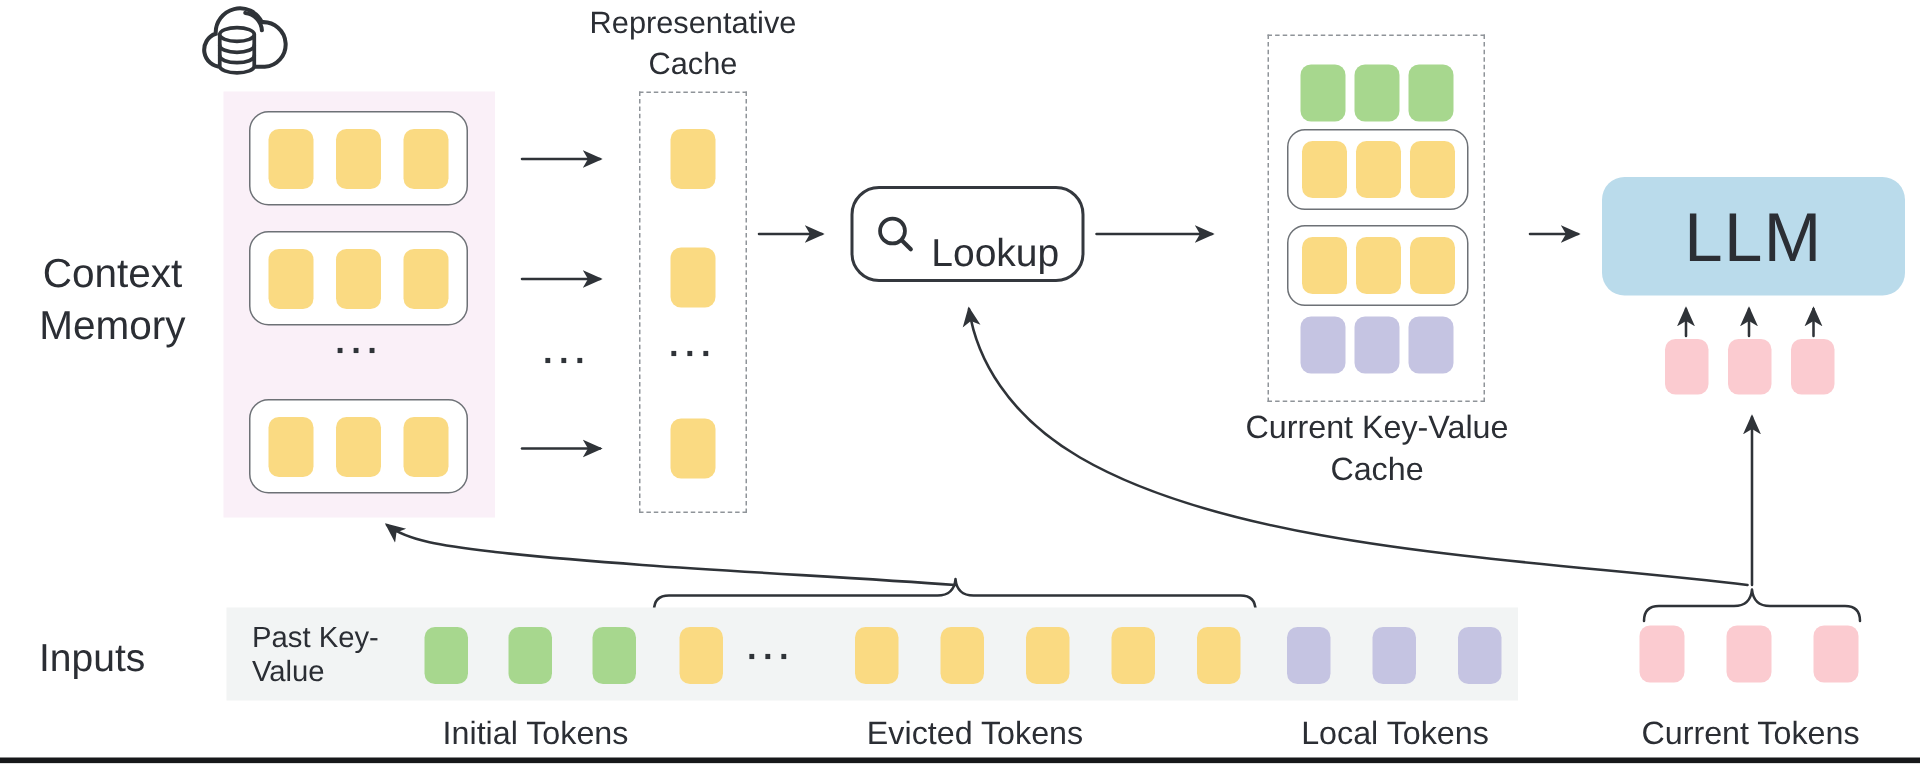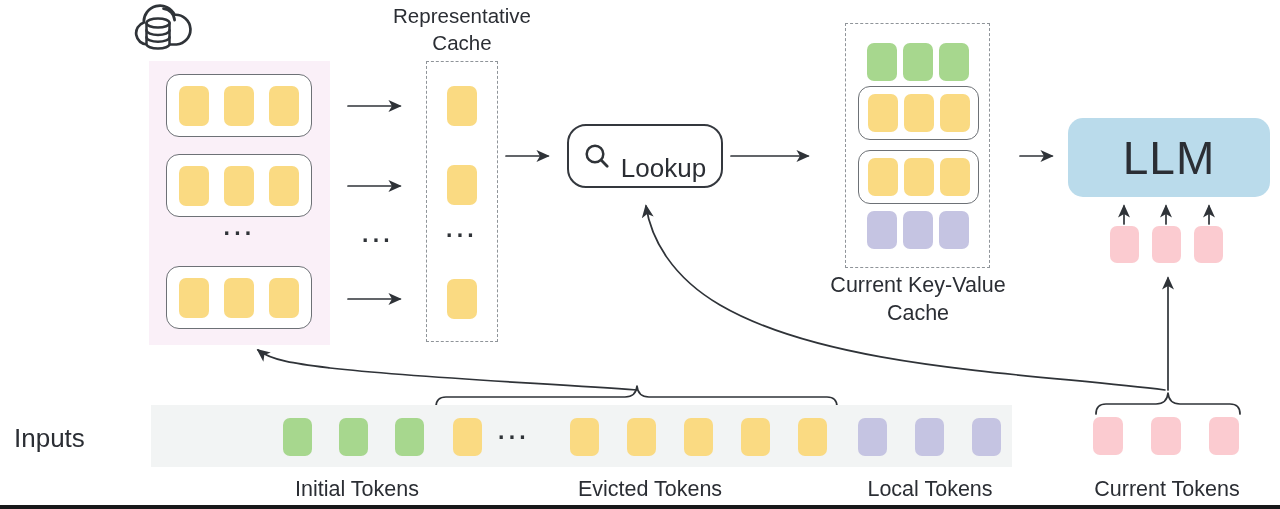--- a/index.html
+++ b/index.html
@@ -103,20 +103,21 @@
     <g stroke="currentColor" stroke-width="2.5" stroke-linecap="round">
       <path d="M16.5 22 V43 A11.5 4.6 0 0 0 39.5 43 V22" fill="#fff"></path>
       <ellipse cx="28" cy="22" rx="11.5" ry="4.6" fill="#fff"></ellipse>
       <path d="M16.5 29.3 A11.5 4.6 0 0 0 39.5 29.3" fill="none"></path>
       <path d="M16.5 36.2 A11.5 4.6 0 0 0 39.5 36.2" fill="none"></path>
     </g>
   </svg>
 
   <div class="abs lbl center" style="left:384px;top:2px;width:156px;font-size:20.5px;line-height:27px;">Representative Cache</div>
 
+  <div class="abs lbl center" style="left:8px;top:165px;width:134px;font-size:27px;line-height:35px;">Context Memory</div>
 
   <div class="abs mem-bg">
     <div class="mem-unit" style="top:13px">
         <span class="token" style="background: rgb(250, 218, 130);"></span>
         <span class="token" style="background: rgb(250, 218, 130);"></span>
         <span class="token" style="background: rgb(250, 218, 130);"></span>
       </div>
     <div class="mem-unit" style="top:93px">
         <span class="token" style="background: rgb(250, 218, 130);"></span>
         <span class="token" style="background: rgb(250, 218, 130);"></span>
@@ -179,23 +180,24 @@
     <span class="lbl">LLM</span>
   </div>
 
   <div class="abs lbl center" style="left:812px;top:271px;width:212px;font-size:21.5px;line-height:28px;">Current Key-Value Cache</div>
   <div class="abs tok-row llm-in">
       <span class="token" style="background: rgb(251, 203, 208);"></span>
       <span class="token" style="background: rgb(251, 203, 208);"></span>
       <span class="token" style="background: rgb(251, 203, 208);"></span>
     </div>
 
-  <div class="abs lbl" style="left:14px;top:423px;font-size:26px;">Inputs</div>
+  <div class="abs lbl" style="left:26px;top:423px;font-size:26px;">Inputs</div>
 
   <div class="abs strip">
+    <div class="abs lbl" style="left:17px;top:9px;width:95px;font-size:19.5px;line-height:23px;">Past Key-Value</div>
     <div class="strip-group tok-row" style="left:132px;gap:27px;">
         <span class="token" style="background: rgb(167, 215, 142);"></span>
         <span class="token" style="background: rgb(167, 215, 142);"></span>
         <span class="token" style="background: rgb(167, 215, 142);"></span>
       </div>
     <div class="strip-group tok-row" style="left:302px;">
         <span class="token" style="background: rgb(250, 218, 130);"></span>
       </div>
     <div class="abs dots" style="left:333px;top:13px;width:60px;height:38px;">···</div>
     <div class="strip-group tok-row" style="left:419px;gap:28px;">

